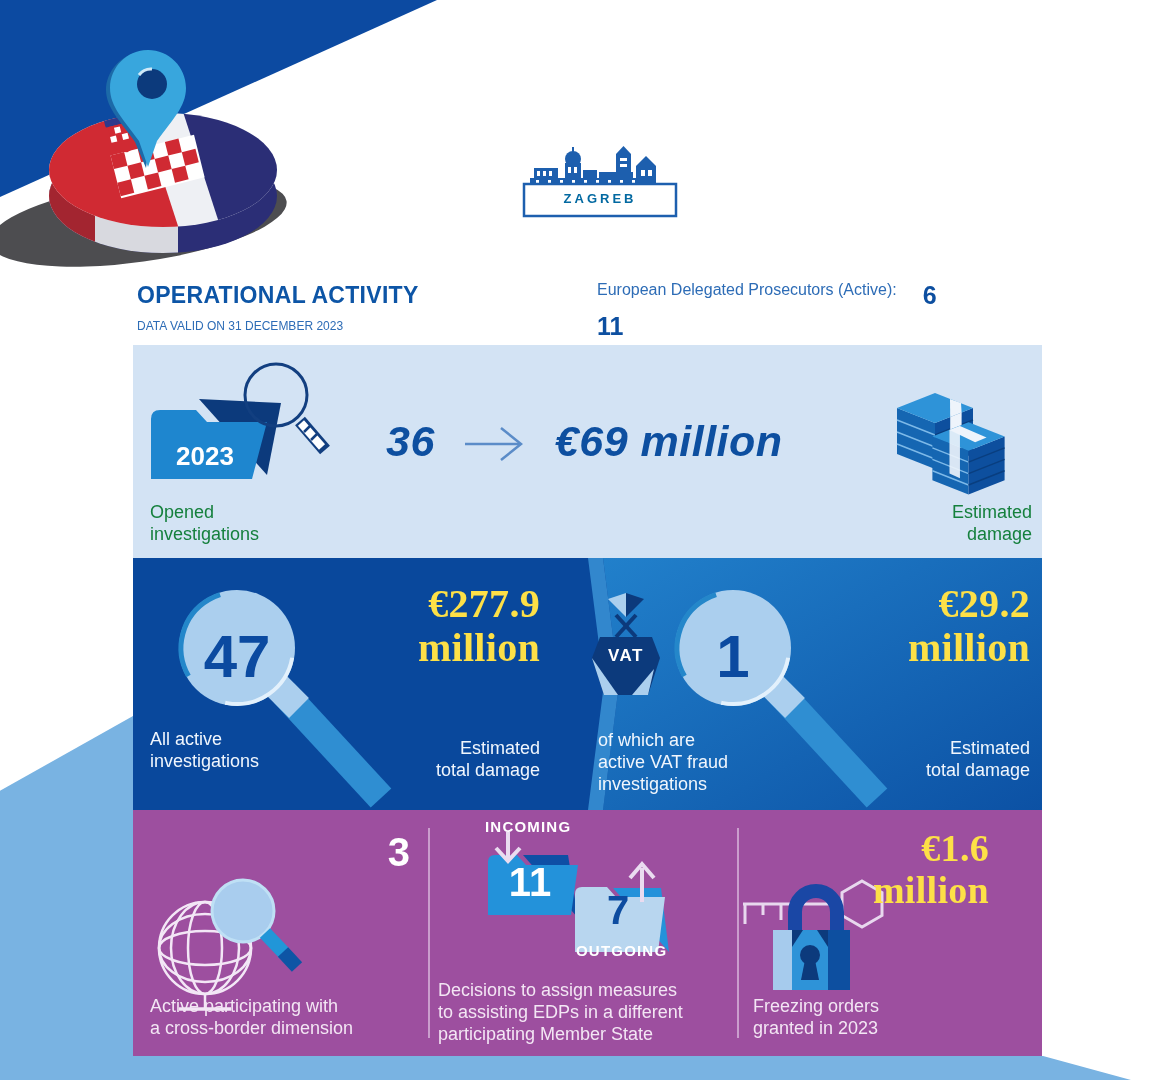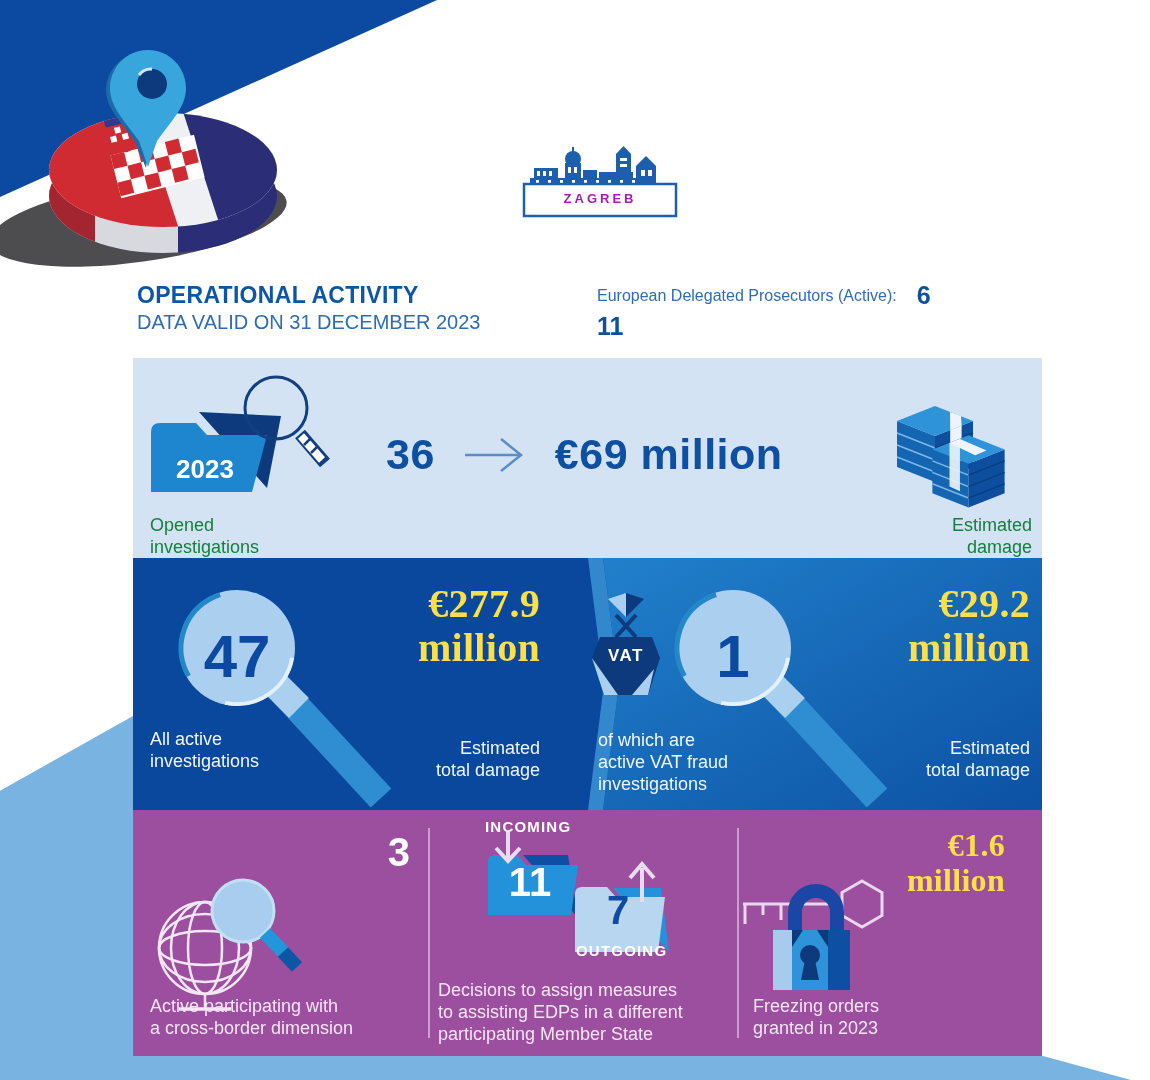--- a/index.html
+++ b/index.html
@@ -3,39 +3,39 @@
 <meta charset="utf-8">
 <style>
   html,body{margin:0;padding:0;background:#fff;}
   .canvas{position:relative;width:1150px;height:1080px;background:#fff;overflow:hidden;
           font-family:"Liberation Sans",sans-serif;}
   .abs{position:absolute;}
   .pre{white-space:pre-line;}
   .title{left:420px;top:58px;width:340px;text-align:center;font-size:44px;font-weight:800;
          color:#1d5fae;letter-spacing:2px;}
   .zagreb-label{left:524px;top:191px;width:152px;text-align:center;font-size:13px;font-weight:bold;
-                letter-spacing:3px;color:#a21caf;}
+                letter-spacing:3px;color:#0369a1;}
   .op-block{left:137px;top:282px;}
   .op-title{font-size:23px;font-weight:bold;color:#0d55a6;letter-spacing:.3px;}
-  .op-sub{font-size:20px;color:#2d6cb6;margin-top:2px;}
+  .op-sub{font-size:12px;color:#2d6cb6;margin-top:10px;}
   .pros-block{left:597px;top:281px;}
-  .pros-row{display:flex;align-items:center;gap:20px;margin-bottom:2px;}
+  .pros-row{display:flex;align-items:flex-start;gap:26px;margin-bottom:2px;}
   .pros-label{font-size:16px;color:#2d6cb6;}
   .pros-val{font-size:25px;font-weight:bold;color:#0d4fa0;}
   .panel{left:133px;width:909px;}
-  .panel-light{top:358px;height:240px;background:#d3e3f4;}
+  .panel-light{top:345px;height:240px;background:#d3e3f4;}
   .panel-dark{top:558px;height:252px;background:#09489c;overflow:hidden;}
   .panel-purple{top:810px;height:246px;background:#9d4f9f;overflow:hidden;}
   .cap{font-size:18px;line-height:1.22;}
   .cap-blue{color:#15803d;}
   .cap-white{color:#f0f6fd;}
   .cap-pink{color:#f3e6f4;}
   .tr{text-align:right;}
   .year{left:27px;top:96px;width:90px;text-align:center;font-size:26px;font-weight:bold;color:#fff;}
-  .stat-row{left:253px;top:72px;display:flex;align-items:center;gap:28px;}
+  .stat-row{left:253px;top:72px;display:flex;align-items:flex-end;gap:28px;font-style:italic;}
   .stat-big{font-size:43px;font-weight:bold;color:#0d4fa0;letter-spacing:.5px;}
   .stat-white{font-size:40px;font-weight:bold;color:#fde047;line-height:1.1;letter-spacing:.3px;font-family:Liberation Serif, serif;}
   .mag-num{text-align:center;font-weight:bold;color:#0b4aa0;font-size:60px;}
   .vat-label{left:455px;top:88px;width:76px;text-align:center;color:#fff;font-weight:bold;
              font-size:17px;letter-spacing:1.5px;}
   .flow-label{color:#fff;font-weight:bold;font-size:15px;letter-spacing:1.2px;}
   .folder-num{width:66px;text-align:center;font-size:40px;font-weight:bold;}
   .divider{width:2px;height:210px;top:18px;background:rgba(238,224,243,.55);}
   .num3{left:177px;top:20px;width:100px;text-align:right;font-size:40px;font-weight:bold;color:#fff;}
   .bottom-bar{left:0;top:1056px;width:1150px;height:24px;background:#79b3e2;
@@ -301,21 +301,21 @@
       </g>
       <path d="M62,78 V60 a21,21 0 0 1 42,0 V78" stroke="#1a47a5" stroke-width="14" fill="none"></path>
       <rect x="40" y="78" width="77" height="60" fill="#2e93d8"></rect>
       <rect x="40" y="78" width="19" height="60" fill="#a6cbed"></rect>
       <rect x="95" y="78" width="22" height="60" fill="#0d4fa0"></rect>
       <polygon points="59,78 70,78 59,95" fill="#0c3a7c"></polygon>
       <polygon points="95,78 84,78 95,95" fill="#0c3a7c"></polygon>
       <circle cx="77" cy="103" r="10" fill="#0c3a7c"></circle>
       <polygon points="72,108 82,108 86,128 68,128" fill="#0c3a7c"></polygon>
     </svg>
-    <div class="abs stat-white pre tr" style="left:672px;top:18px;width:200px;font-size:32px">€1.6
+    <div class="abs stat-white pre tr" style="left:656px;top:18px;width:200px;font-size:38px">€1.6
 million</div>
     <div class="abs cap cap-pink pre" style="left:620px;top:186px">Freezing orders
 granted in 2023</div>
   </div>
 
   <div class="abs left-wedge"></div>
   <div class="abs bottom-bar"></div>
 </div>
 
 </body></html>

